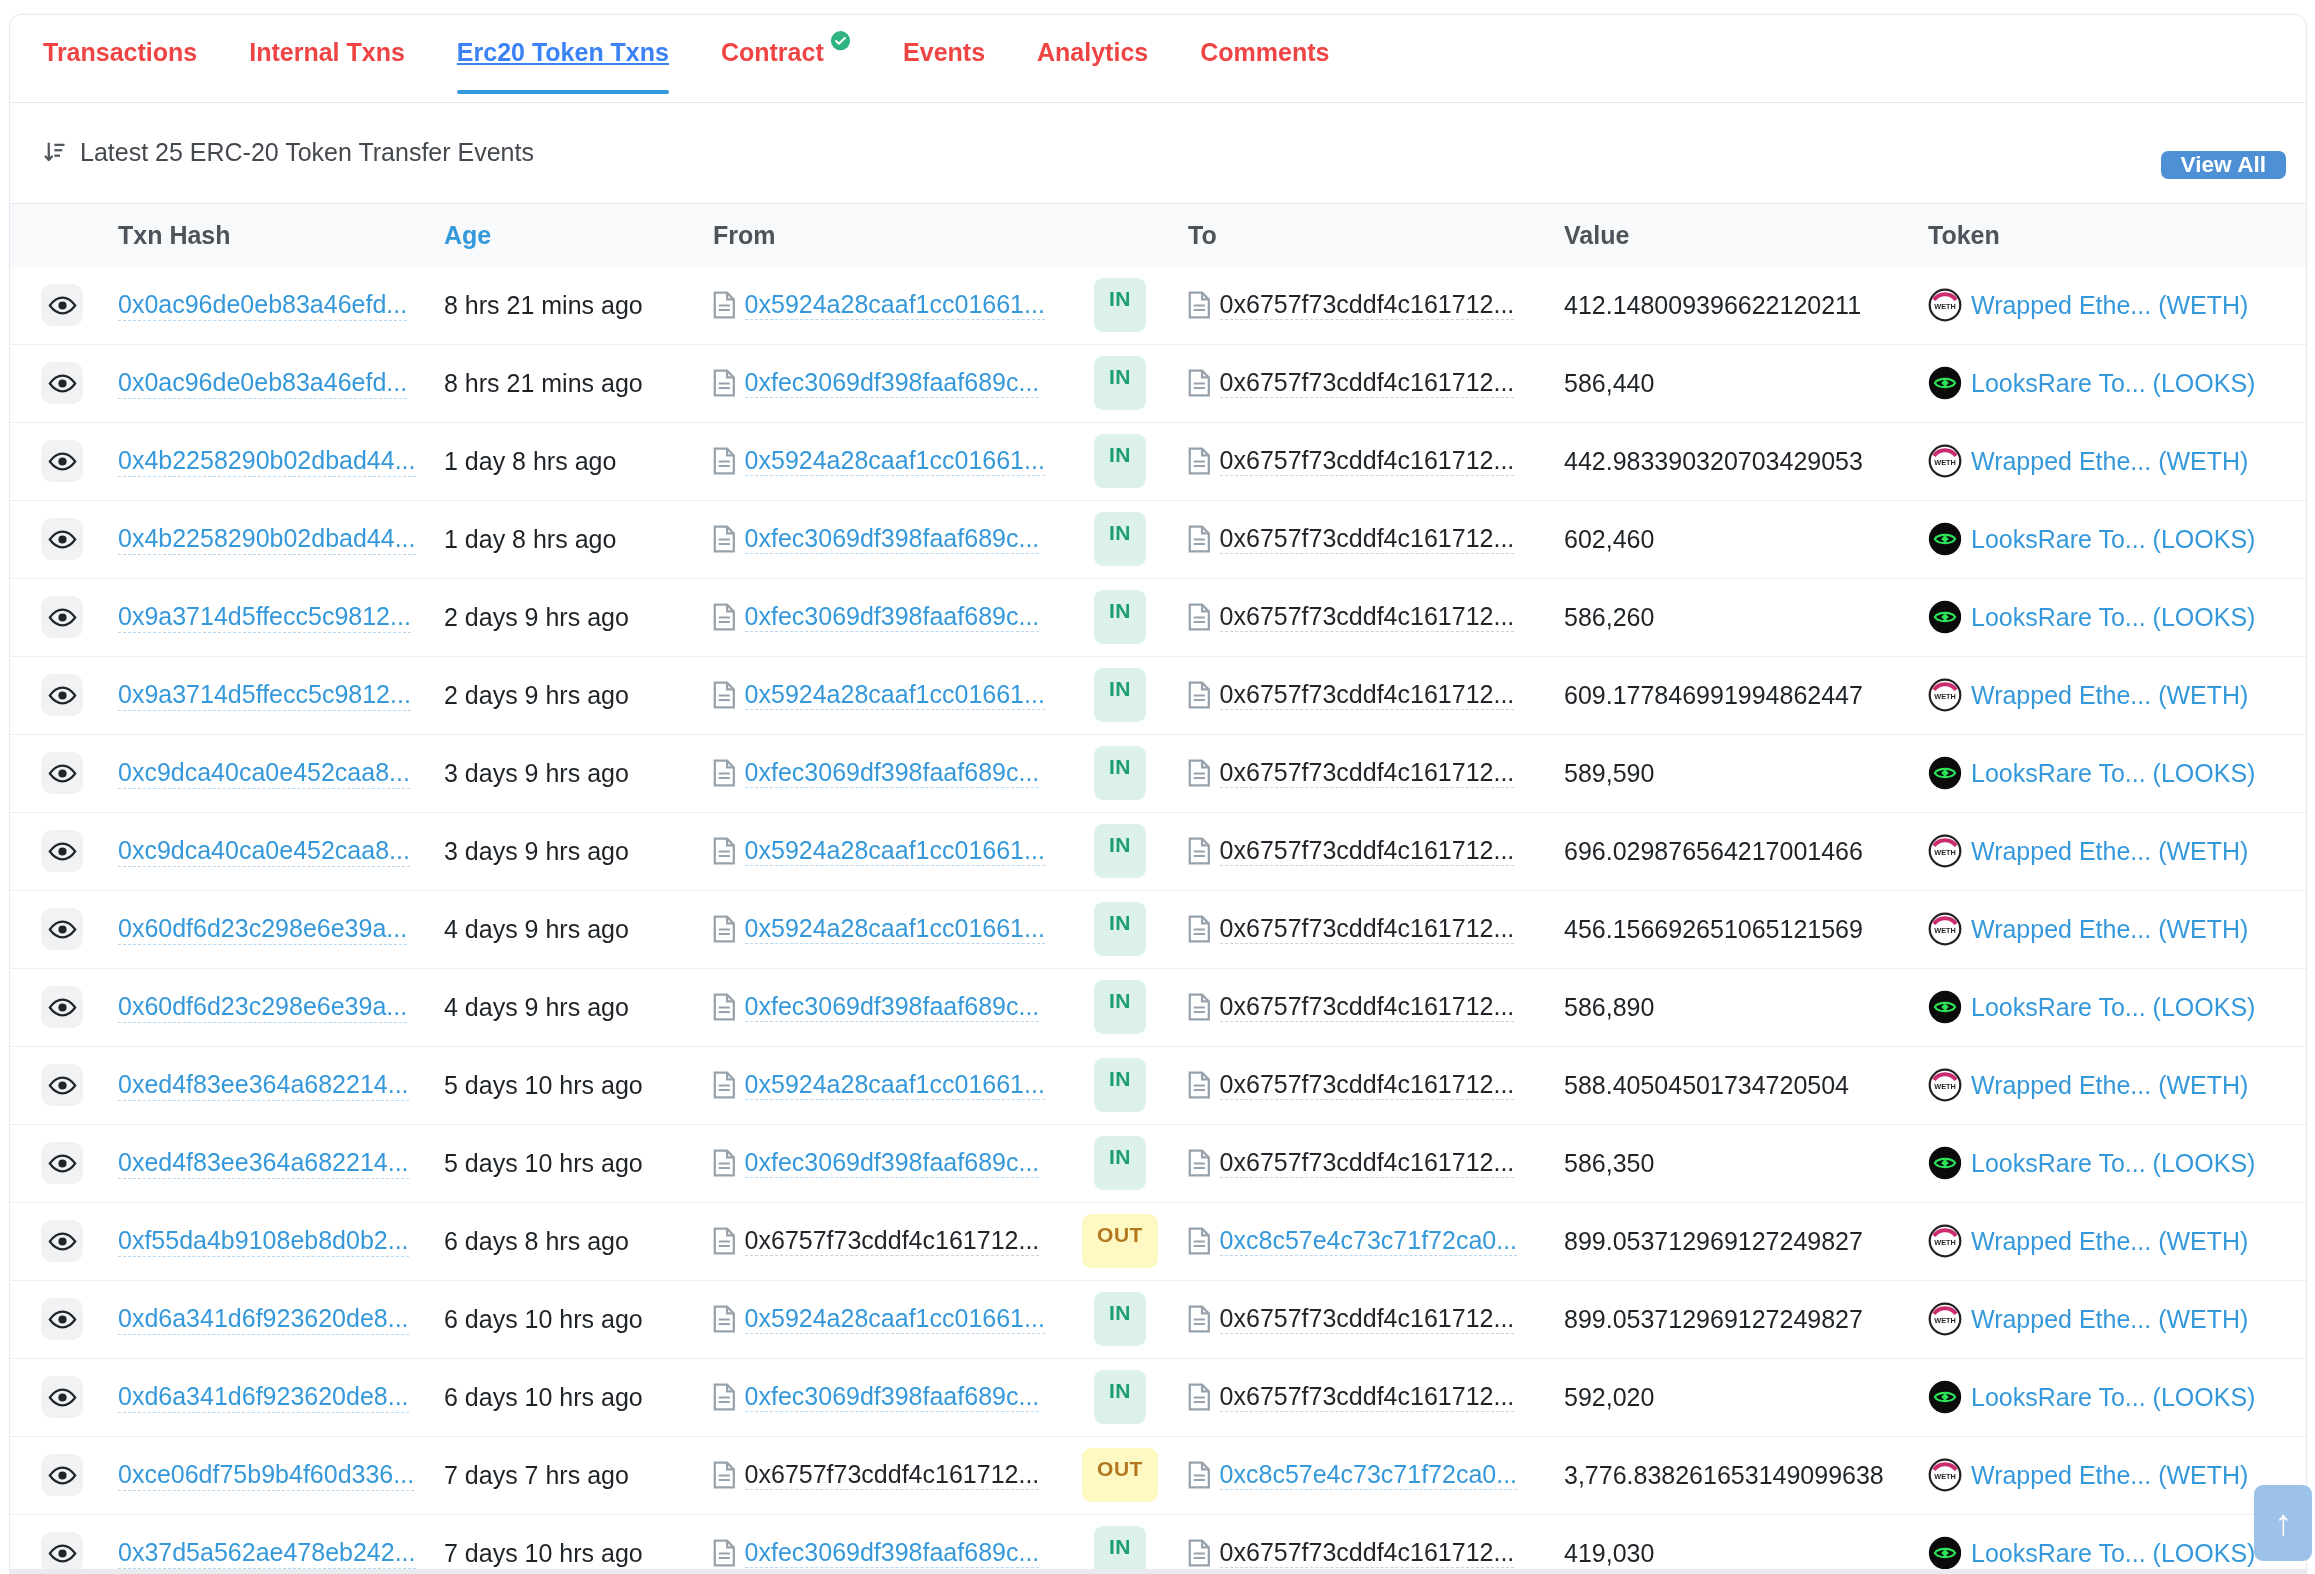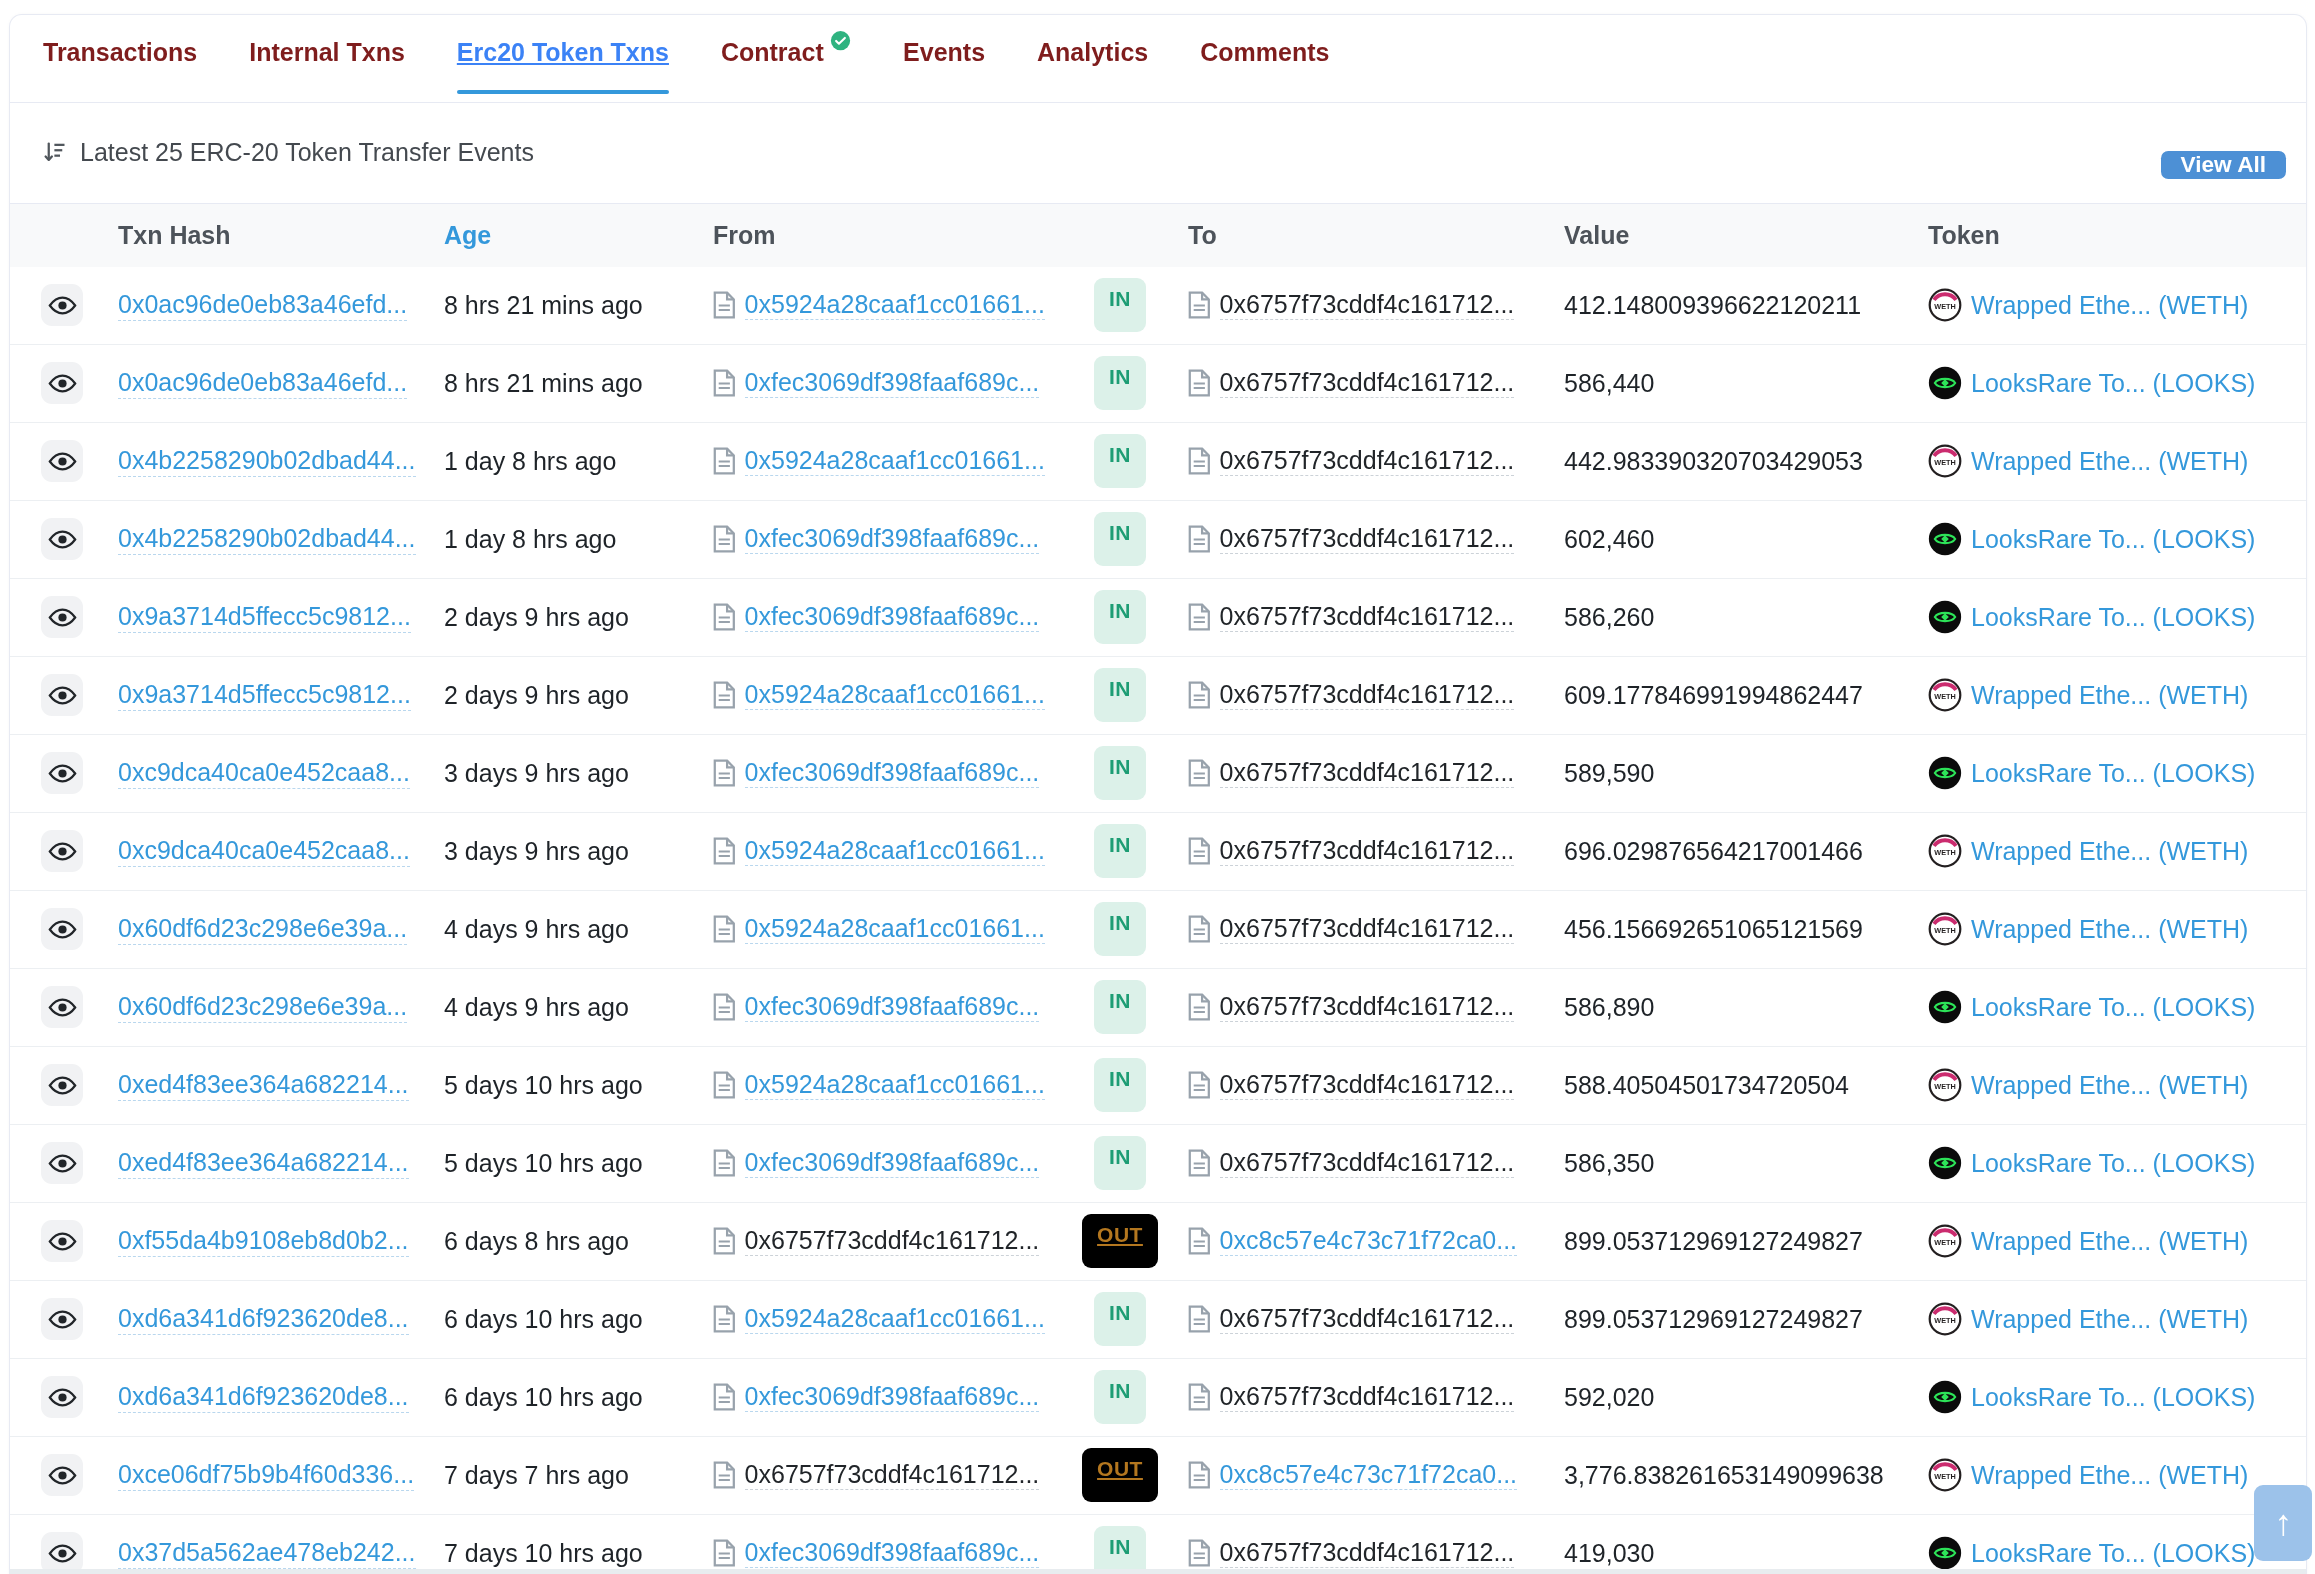--- a/index.html
+++ b/index.html
@@ -16,21 +16,21 @@
     box-sizing:content-box;
   }
   
   .tabs{
     height:88px;display:flex;align-items:center;gap:52px;
     padding:0 33px;border-bottom:0.9px solid #e7eaf3;box-sizing:border-box;
   }
   .tab{
     position:relative;height:100%;display:flex;align-items:center;
     padding-bottom:11px;box-sizing:border-box;
-    font-size:25px;font-weight:700;color:#7f1d1d;cursor:pointer;white-space:nowrap;
+    font-size:25px;font-weight:700;color:#ef4444;cursor:pointer;white-space:nowrap;
   }
   .tab.active{color:#3b82f6;text-decoration:underline;}
   .tab.active::after{
     content:'';position:absolute;left:0;right:0;bottom:7.2px;height:4.5px;
     background:#3498db;border-radius:2.7px;
   }
   .verify-badge{display:inline-flex;margin-left:6.3px;transform:translateY(-11.8px);}
   
   .section-bar{height:100px;display:flex;align-items:center;padding:0 20px 0 32px;box-sizing:border-box;}
   .sort-icon{display:inline-flex;margin-right:11px;}
@@ -69,21 +69,21 @@
     width:42px;height:42px;border-radius:11px;background:#f1f2f4;border:none;
     display:flex;align-items:center;justify-content:center;cursor:pointer;padding:0;
   }
   .doc-ico{display:inline-flex;margin-right:9px;flex:none;}
   .tok-ico{display:inline-flex;margin-right:9px;flex:none;}
   .badge{
     display:inline-block;padding:0 15.4px;height:54px;line-height:42px;
     border-radius:9px;font-size:21px;font-weight:700;text-align:center;letter-spacing:0.5px;
   }
   .badge.in{background:#dcf1e9;color:#1d9d74;}
-  .badge.out{background:#000000;color:#b4771f;text-decoration:underline;}
+  .badge.out{background:#fef9c3;color:#b4771f;}
   
   .scroll-top{
     position:absolute;right:3.6px;top:1485px;width:58px;height:76px;
     background:#9cc2ea;border:none;border-radius:9px;color:#ffffff;
     font-size:36px;display:flex;align-items:center;justify-content:center;cursor:pointer;
   }
   .bottom-strip{position:absolute;left:10px;right:10px;top:1569px;height:5.4px;background:#e8ecef;}
 </style>
 </head>
 <body>

